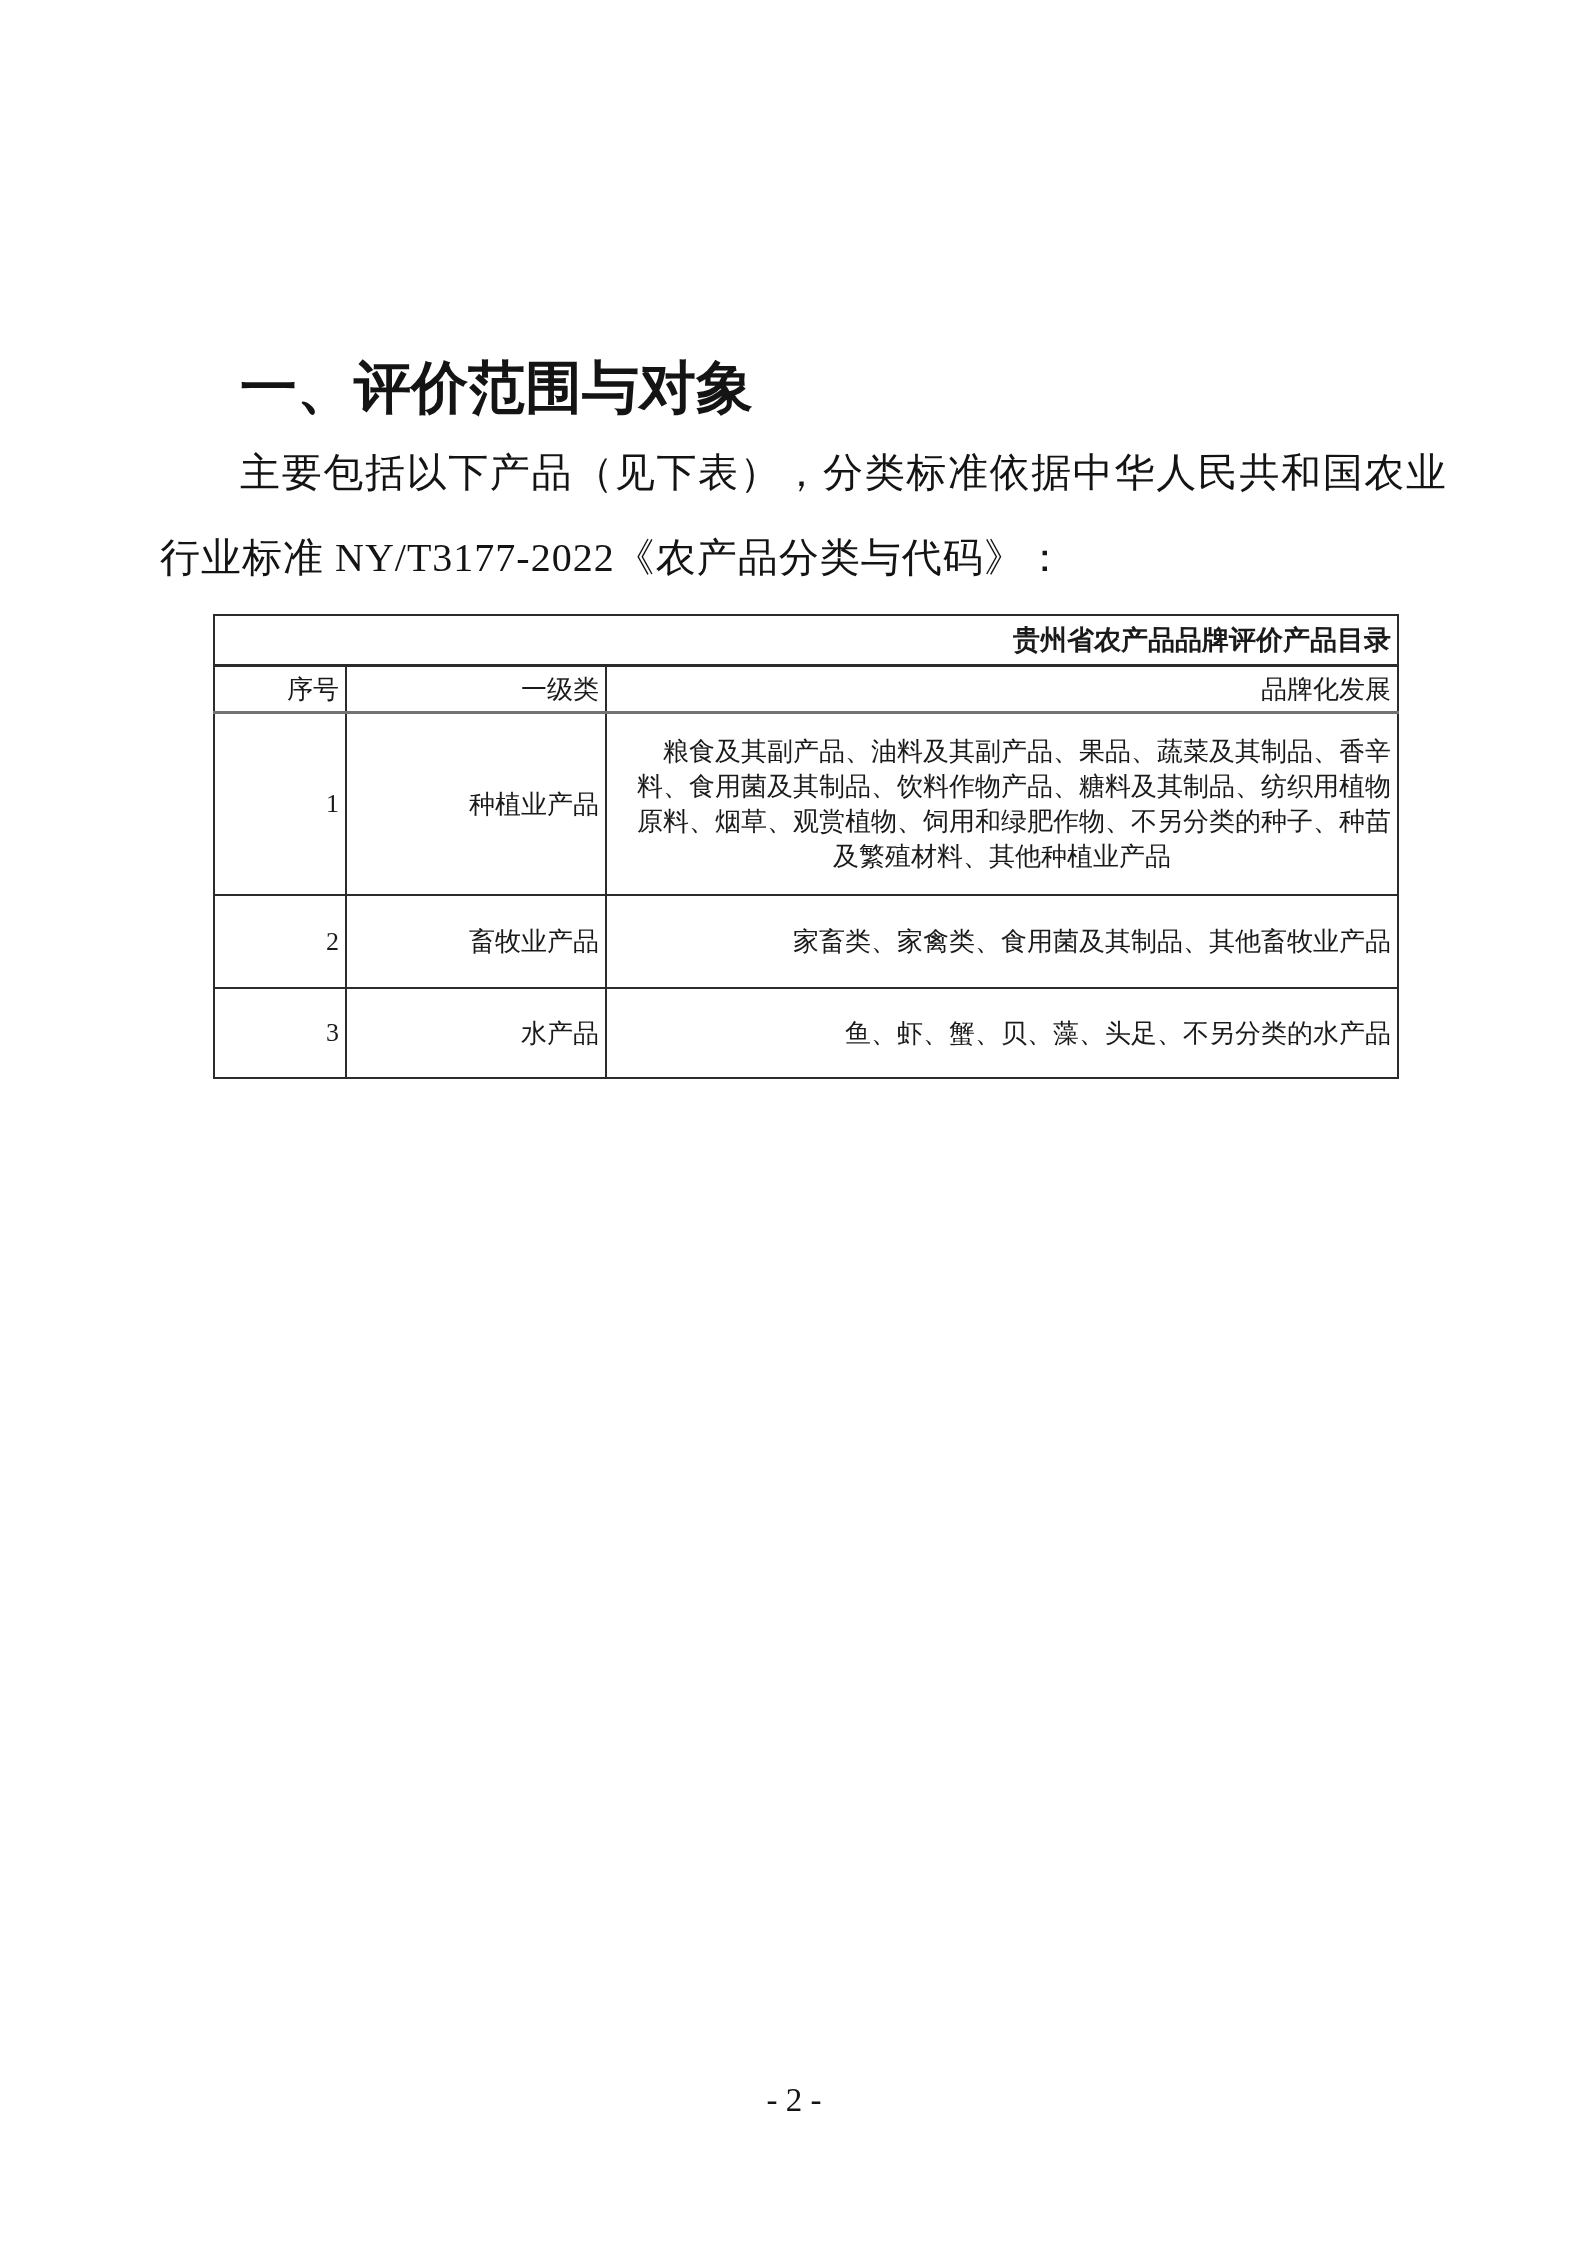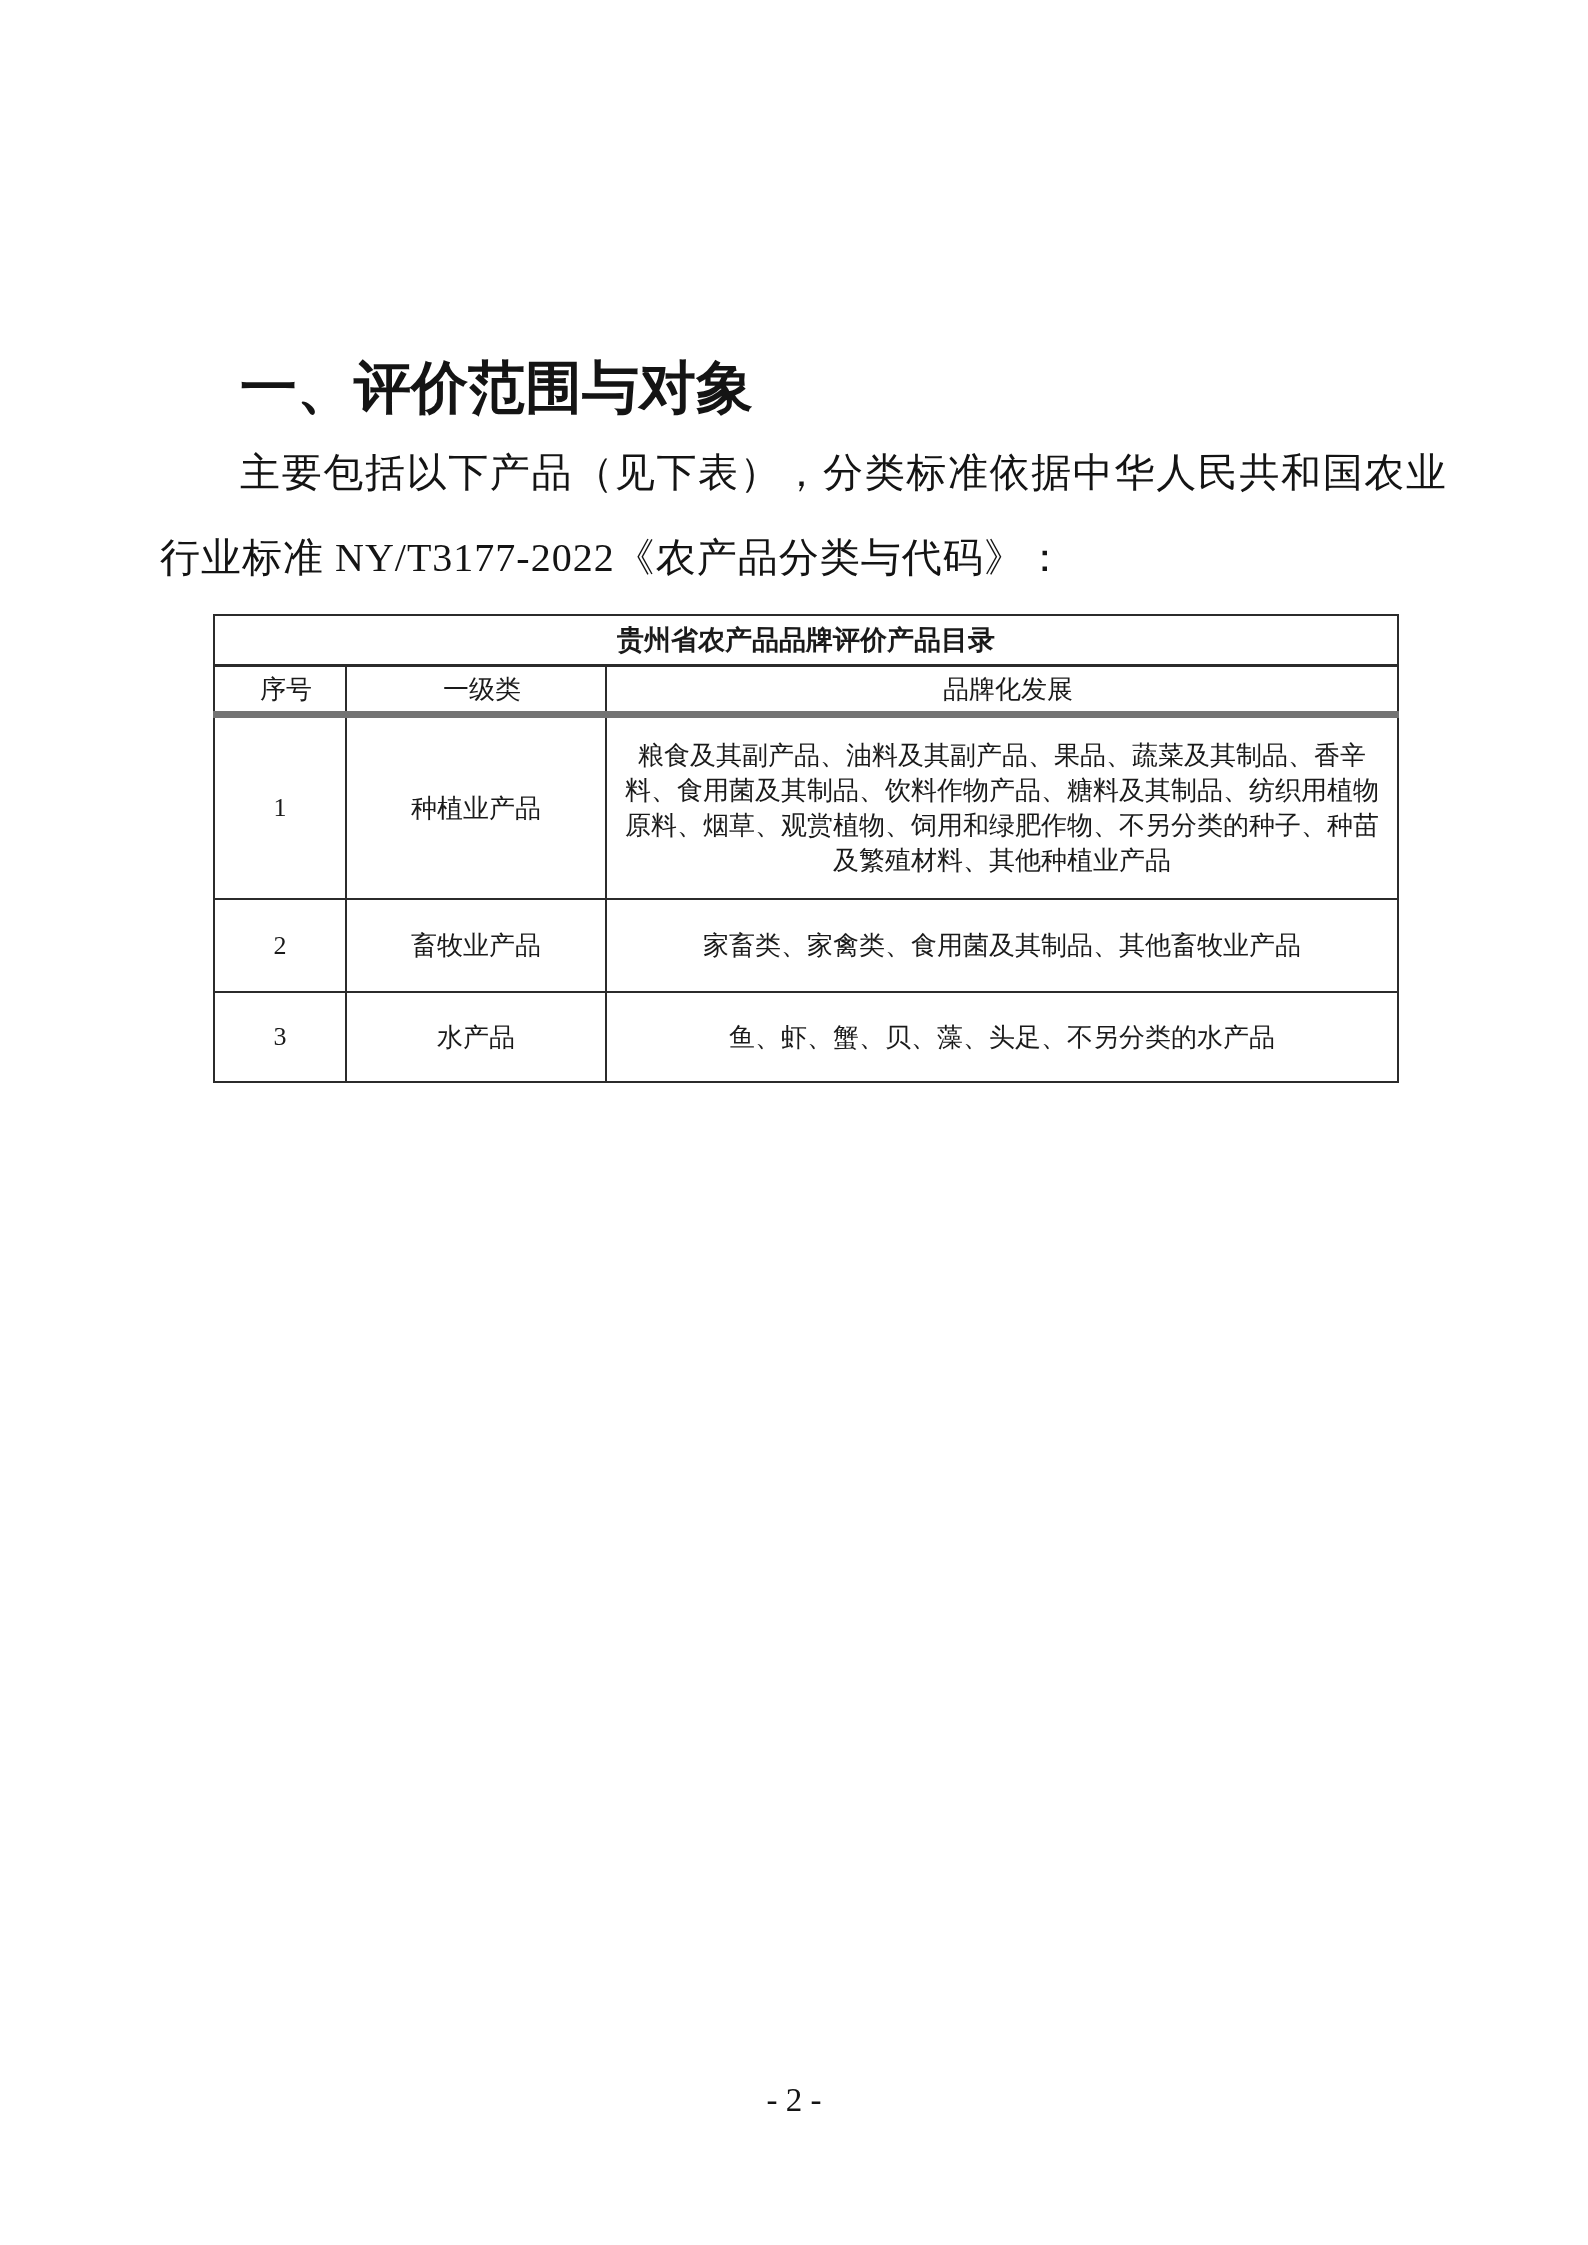--- a/index.html
+++ b/index.html
@@ -48,31 +48,31 @@
     width: 1186px;
     table-layout: fixed;
     font-size: 26px;
     color: #1a1a1a;
   }
   table.catalog td, table.catalog th {
     border: 2px solid #2b2b2b;
     padding: 2px 6px;
     font-weight: normal;
     vertical-align: middle;
-    text-align: center;
+    text-align: right;
   }
   tr.table-title-row td {
     height: 44px;
     font-weight: bold;
     font-size: 27px;
     border-bottom: 3px solid #2b2b2b;
   }
   tr.table-header-row th {
     height: 40px;
-    border-bottom: 7px solid #737373;
+    border-bottom: 3px solid #737373;
     padding-left: 18px;
   }
   tr.row-1 td { height: 176px; margin-left: 41px; }
   tr.row-2 td { height: 87px; }
   tr.row-3 td { height: 84px; }
   td.products-multiline {
     text-align: justify;
     text-align-last: center;
     padding: 4px 20px;
     line-height: 35px;

